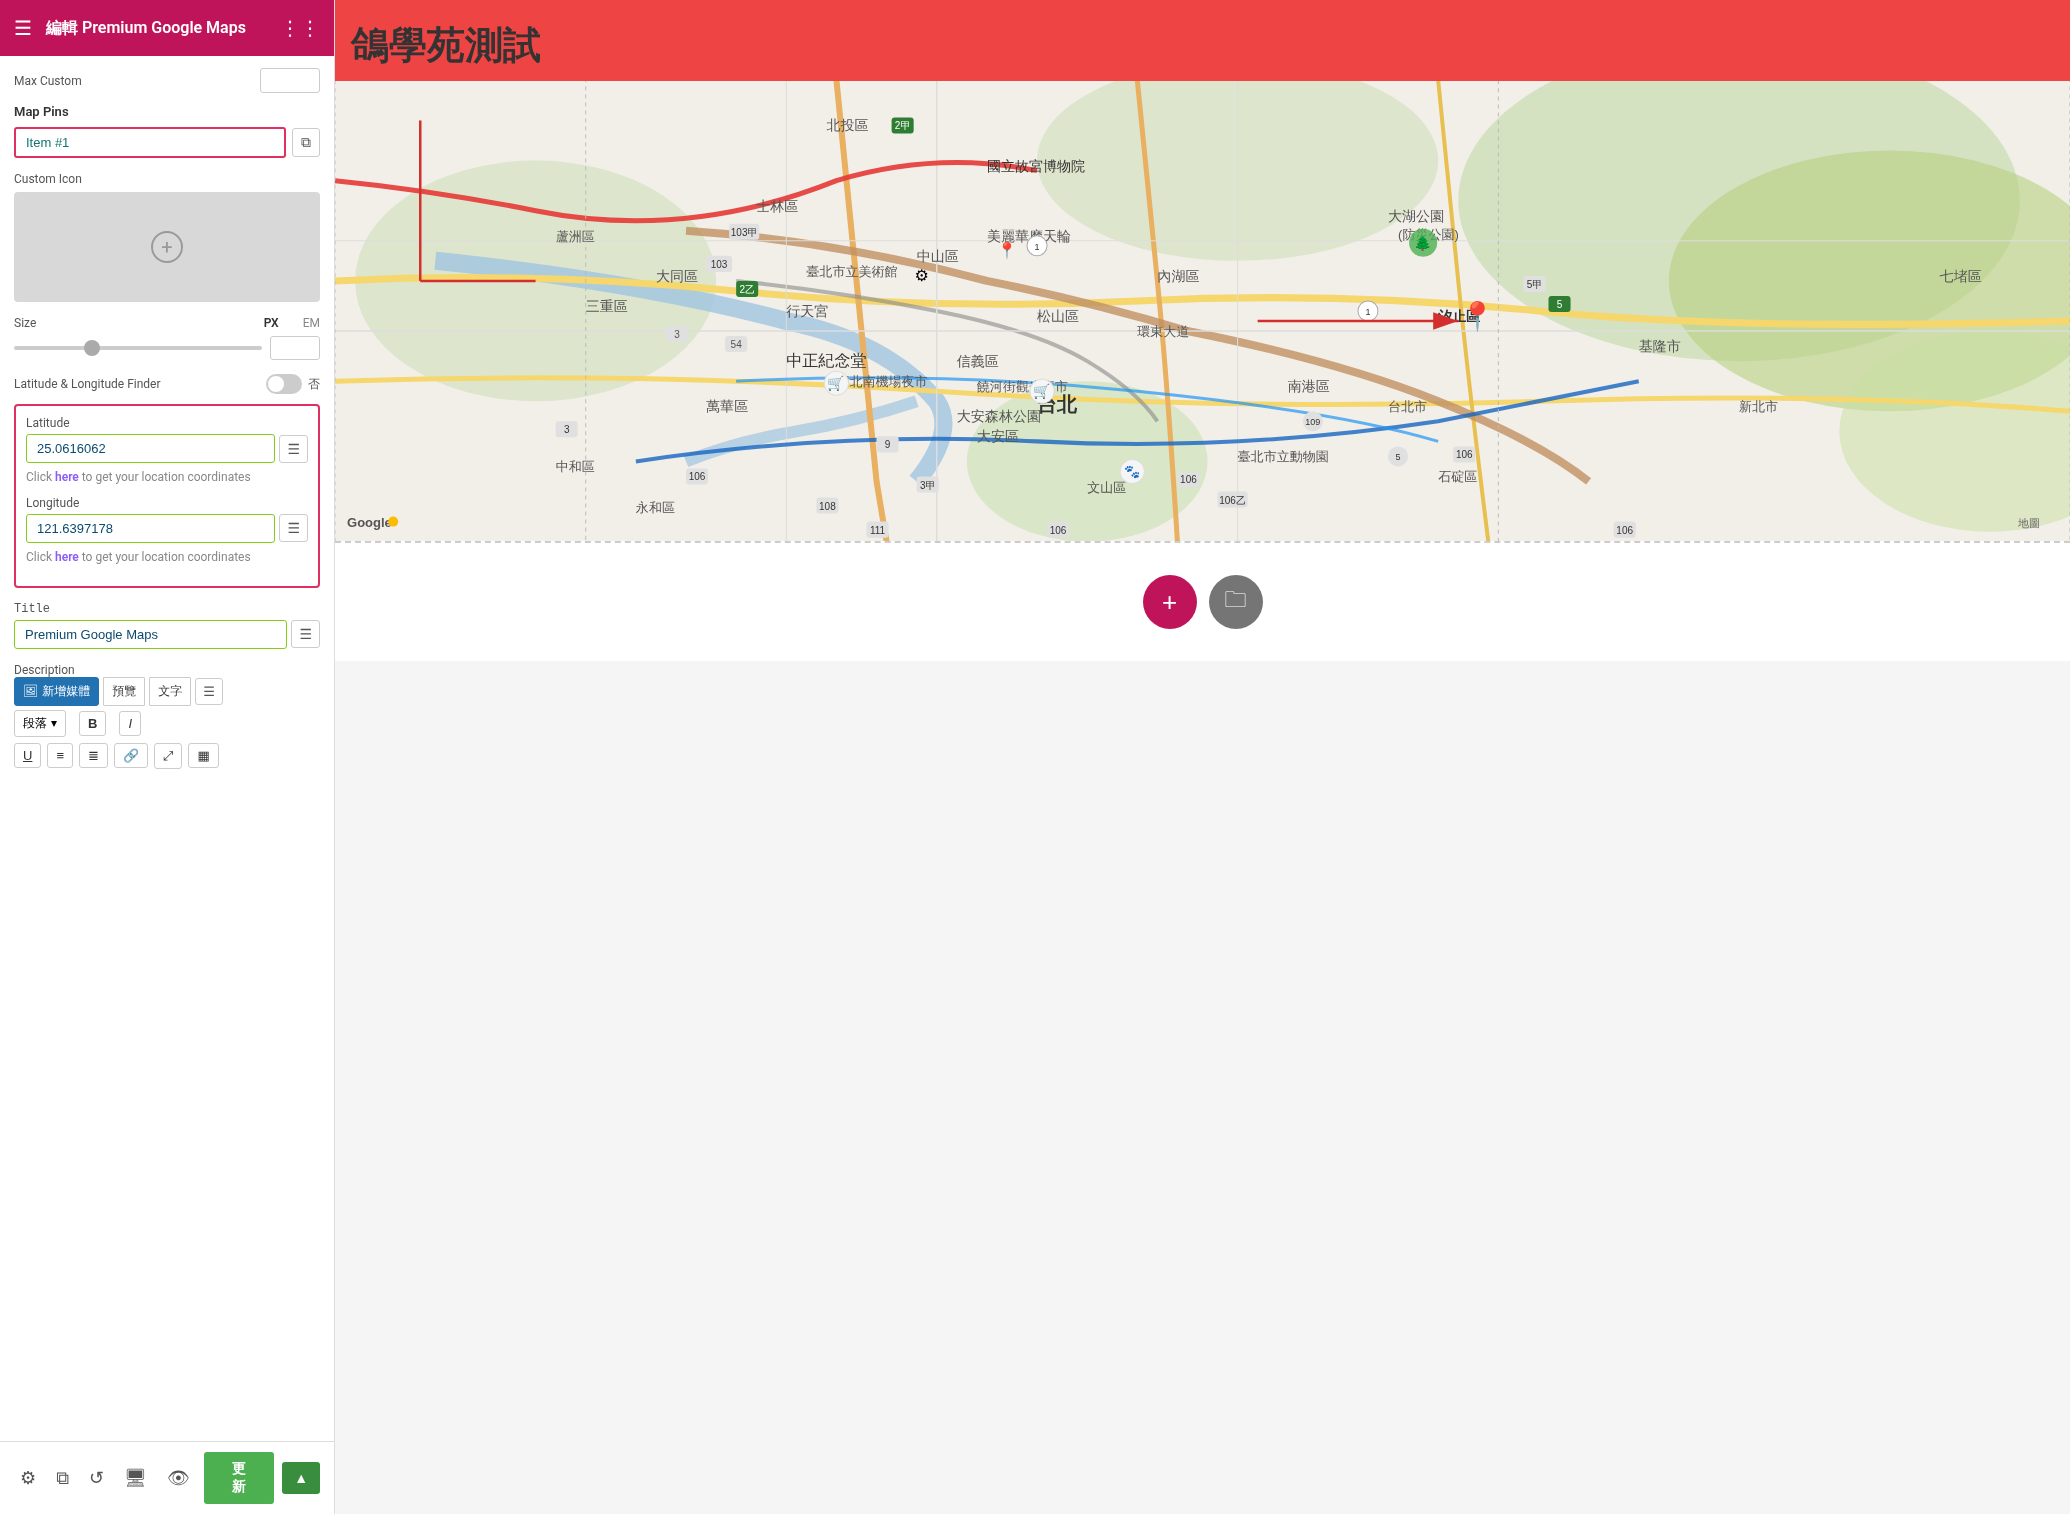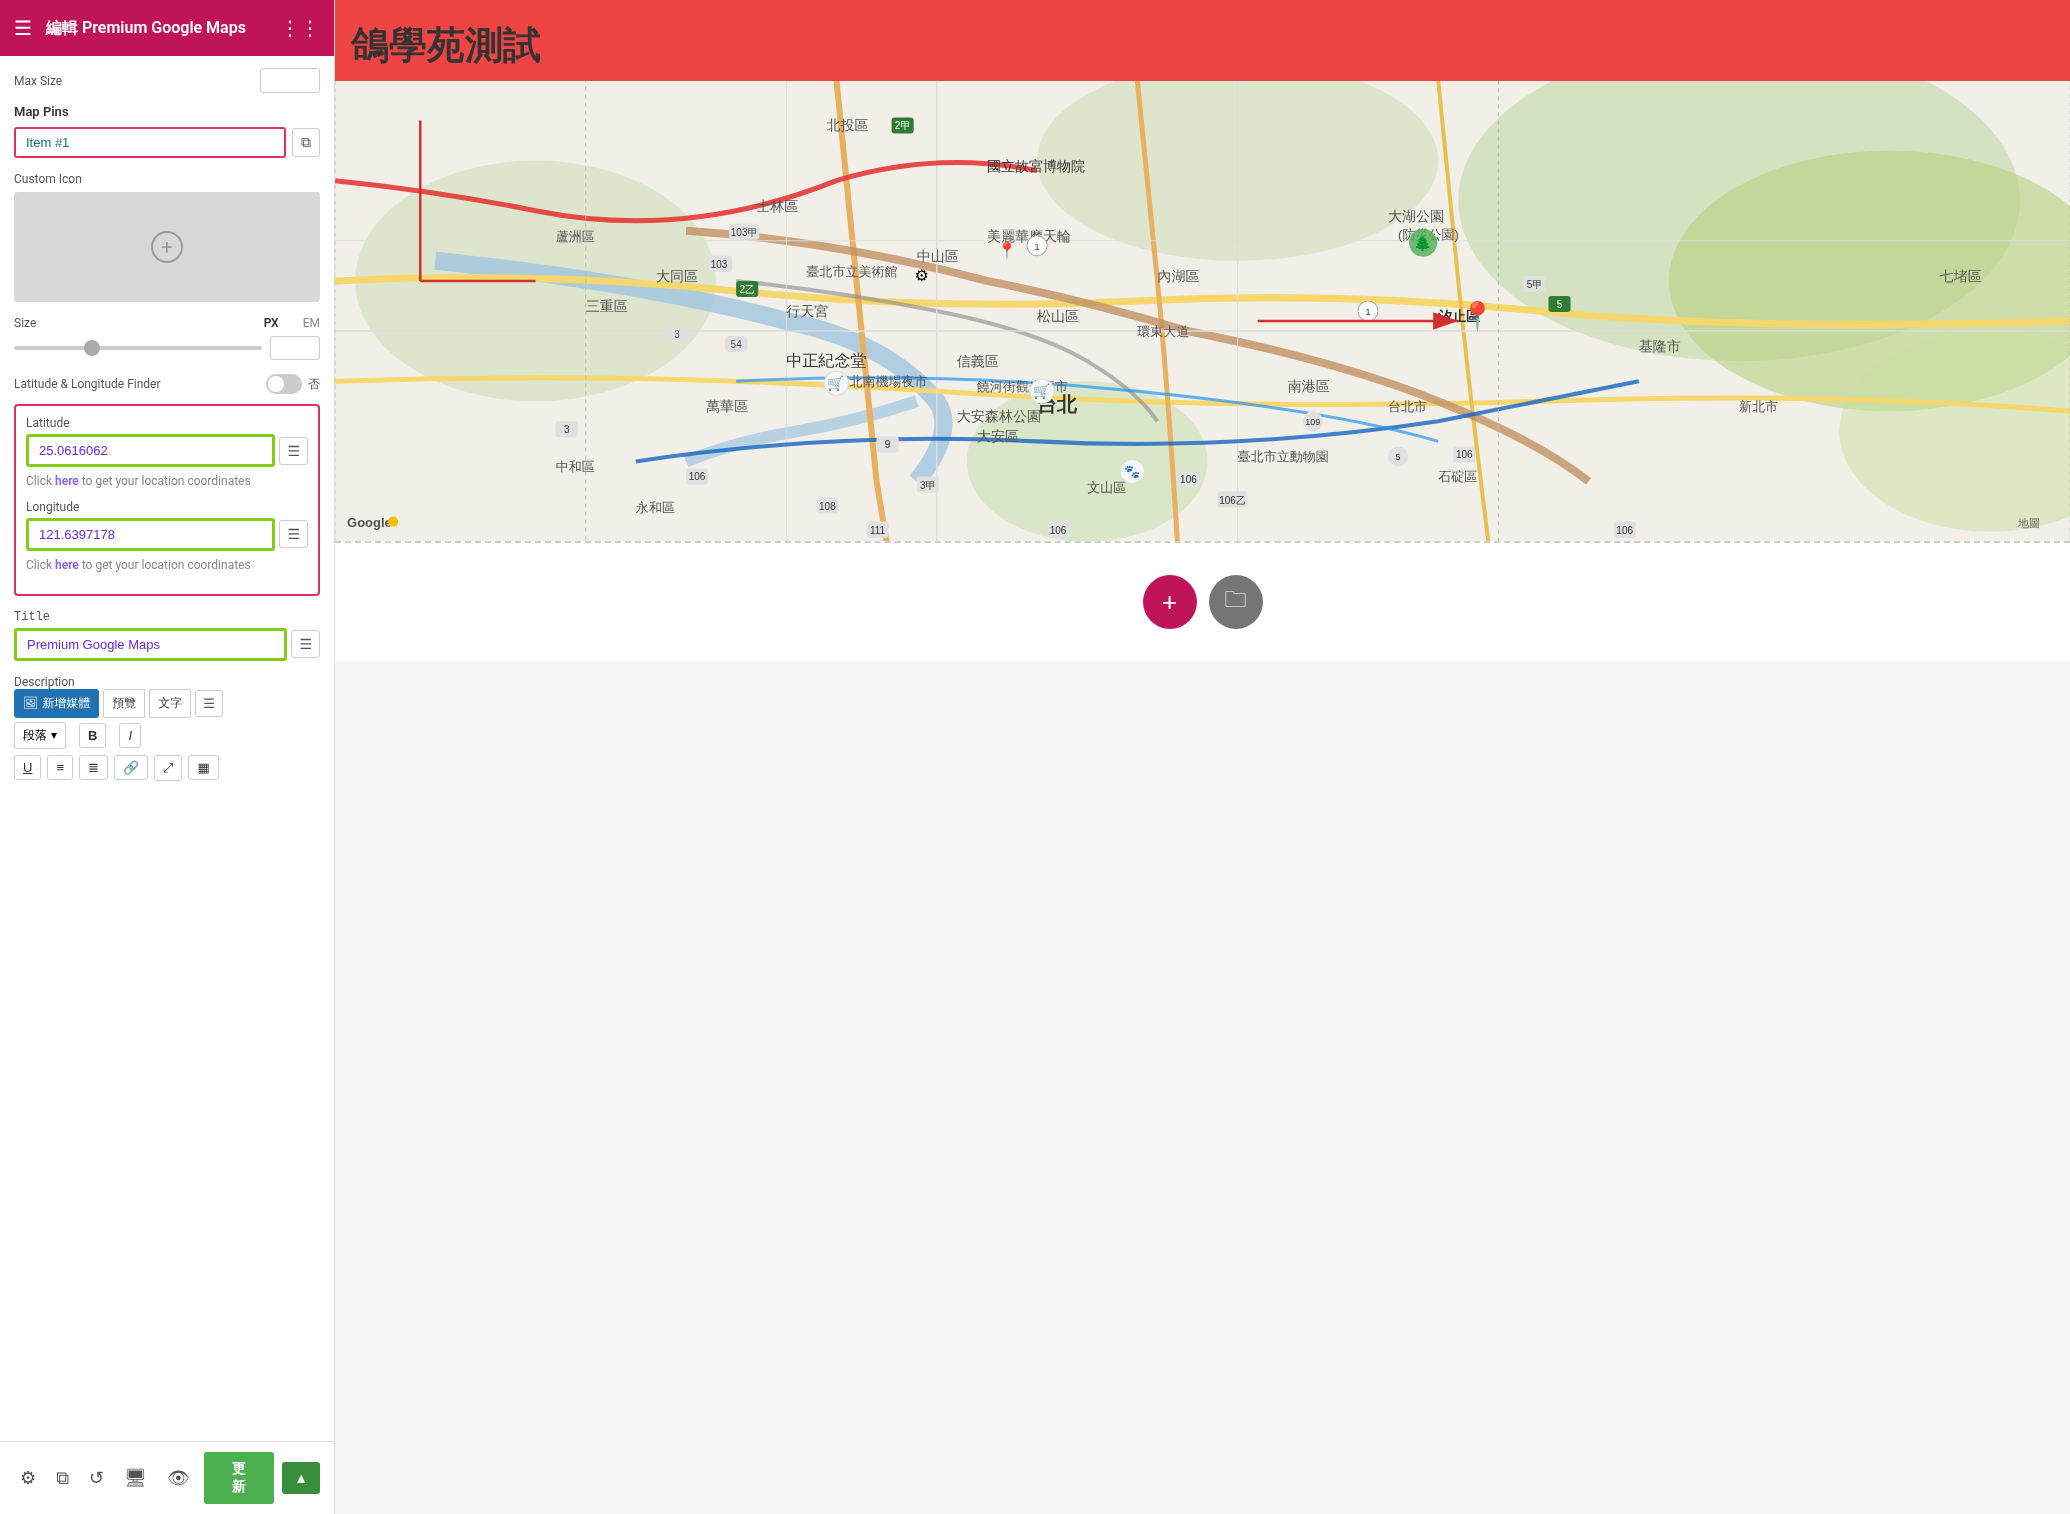--- a/index.html
+++ b/index.html
@@ -211,25 +211,25 @@
       margin-bottom: 4px;
     }
     .field-input-row {
       display: flex;
       align-items: center;
       gap: 4px;
       margin-bottom: 6px;
     }
     .field-input {
       flex: 1;
-      border: 3px solid #84cc16;
+      border: 1px solid #84cc16;
       border-radius: 3px;
       padding: 6px 10px;
       font-size: 13px;
-      color: #6d28d9;
+      color: #0c4a6e;
     }
     .stack-icon-btn {
       border: 1px solid #ccc;
       background: #fff;
       border-radius: 3px;
       padding: 5px 7px;
       cursor: pointer;
       color: #555;
       font-size: 14px;
     }
@@ -464,21 +464,21 @@
 
   <div class="sidebar-header">
     <span class="hamburger-icon">☰</span>
     <span class="title">編輯 Premium Google Maps</span>
     <span class="grid-icon">⋮⋮</span>
   </div>
 
   <div class="sidebar-content">
 
     <div class="max-width-row">
-      <span class="section-label">Max Size</span>
+      <span class="section-label">Max Custom</span>
       <input class="max-width-input" type="text" value="" style="">
     </div>
 
     <div class="map-pins-label">Map Pins</div>
     <div class="item-row">
       <input class="item-input" type="text" value="Item #1" style="">
       <button class="copy-icon-btn">⧉</button>
     </div>
 
     <div class="custom-icon-label">Custom Icon</div>

